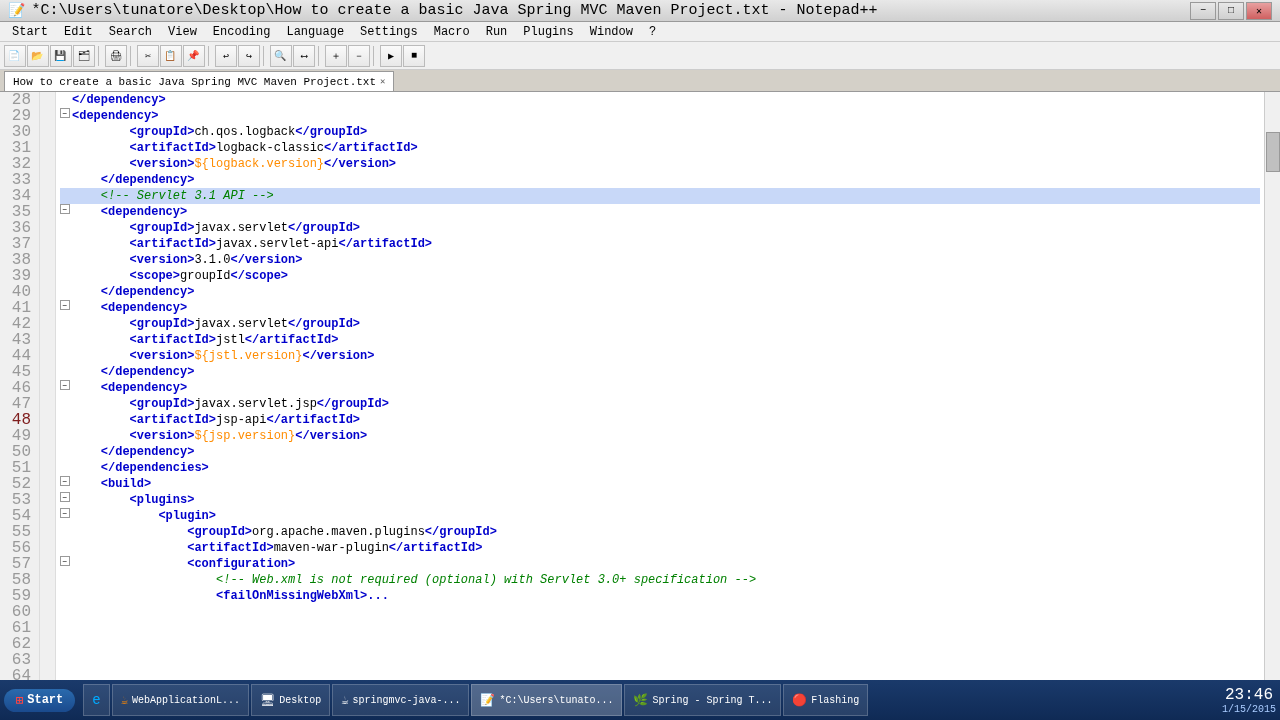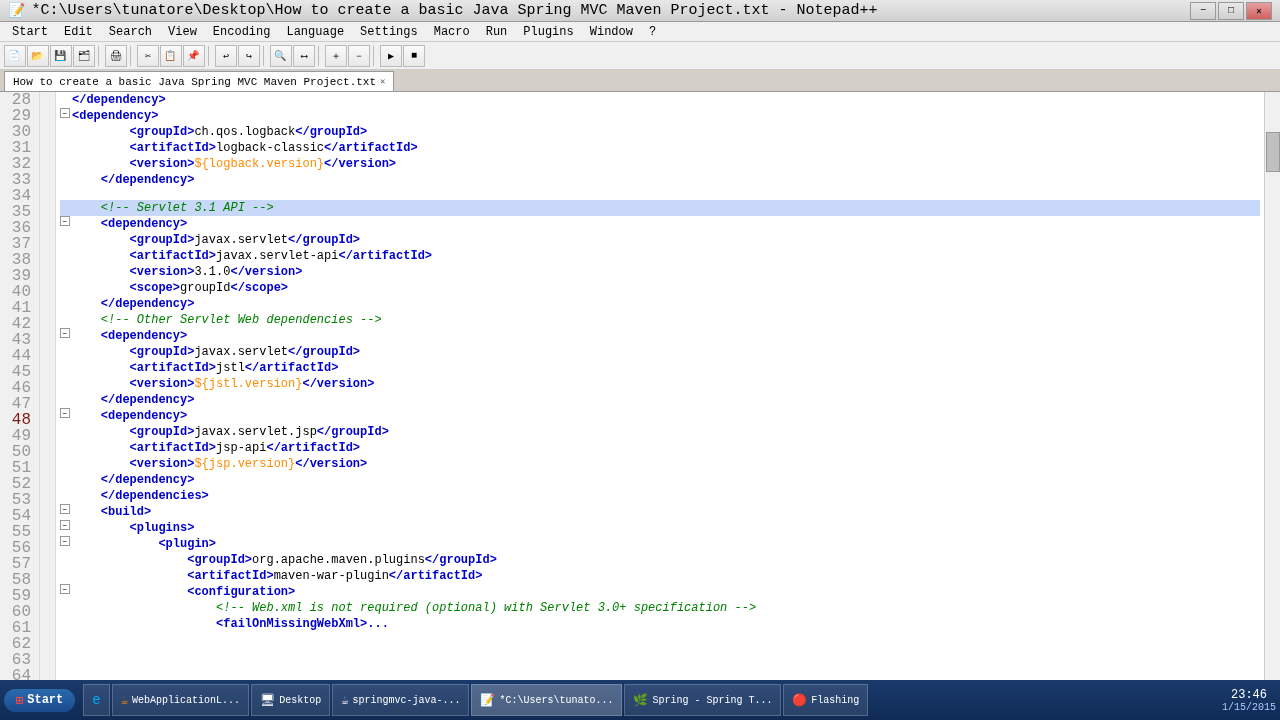--- a/index.html
+++ b/index.html
@@ -122,21 +122,21 @@
       line-height: 16px;
       background: white;
     }
     .code-line {
       display: flex;
       line-height: 16px;
       white-space: pre;
       font-family: 'Courier New', monospace;
       font-size: 12px;
     }
-    .code-line.selected { background: #c8d8f8; margin-top: 12px; }
+    .code-line.selected { background: #c8d8f8; }
 
     
     #vscrollbar {
       width: 16px;
       background: #f0f0f0;
       border-left: 1px solid #ccc;
     }
 
     
     #status-bar {
@@ -322,21 +322,21 @@
         <div class="code-line"><span style="display:inline-block;width:12px;"></span><span style="color:#0000cc;font-weight:bold;">    &lt;/dependency&gt;</span></div>
         <div class="code-line"><span style="display:inline-block;width:12px;"></span></div>
         <div class="code-line selected"><span style="display:inline-block;width:12px;"></span><span style="color:#008000;font-style:italic;">    &lt;!-- Servlet 3.1 API --&gt;</span></div>
         <div class="code-line"><span style="display:inline-block;width:10px;height:10px;border:1px solid #999;background:white;margin-right:2px;font-size:8px;vertical-align:middle;line-height:10px;text-align:center;">−</span><span style="color:#0000cc;font-weight:bold;">    &lt;dependency&gt;</span></div>
         <div class="code-line"><span style="display:inline-block;width:12px;"></span><span style="color:#000000;">        </span><span style="color:#0000cc;font-weight:bold;">&lt;groupId&gt;</span><span style="color:#000000;">javax.servlet</span><span style="color:#0000cc;font-weight:bold;">&lt;/groupId&gt;</span></div>
         <div class="code-line"><span style="display:inline-block;width:12px;"></span><span style="color:#000000;">        </span><span style="color:#0000cc;font-weight:bold;">&lt;artifactId&gt;</span><span style="color:#000000;">javax.servlet-api</span><span style="color:#0000cc;font-weight:bold;">&lt;/artifactId&gt;</span></div>
         <div class="code-line"><span style="display:inline-block;width:12px;"></span><span style="color:#000000;">        </span><span style="color:#0000cc;font-weight:bold;">&lt;version&gt;</span><span style="color:#000000;">3.1.0</span><span style="color:#0000cc;font-weight:bold;">&lt;/version&gt;</span></div>
         <div class="code-line"><span style="display:inline-block;width:12px;"></span><span style="color:#000000;">        </span><span style="color:#0000cc;font-weight:bold;">&lt;scope&gt;</span><span style="color:#000000;">groupId</span><span style="color:#0000cc;font-weight:bold;">&lt;/scope&gt;</span></div>
         <div class="code-line"><span style="display:inline-block;width:12px;"></span><span style="color:#0000cc;font-weight:bold;">    &lt;/dependency&gt;</span></div>
         <div class="code-line"><span style="display:inline-block;width:12px;"></span></div>
-        <div class="code-line"><span style="display:inline-block;width:12px;"></span><span style="color:#008000;font-style:italic;">    &lt;!-- Other Servlet Web dependencies --&gt;</span></div>
+        <div class="code-line"><span style="display:inline-block;width:12px;"></span></div>
         <div class="code-line"><span style="display:inline-block;width:10px;height:10px;border:1px solid #999;background:white;margin-right:2px;font-size:8px;vertical-align:middle;line-height:10px;text-align:center;">−</span><span style="color:#0000cc;font-weight:bold;">    &lt;dependency&gt;</span></div>
         <div class="code-line"><span style="display:inline-block;width:12px;"></span><span style="color:#000000;">        </span><span style="color:#0000cc;font-weight:bold;">&lt;groupId&gt;</span><span style="color:#000000;">javax.servlet</span><span style="color:#0000cc;font-weight:bold;">&lt;/groupId&gt;</span></div>
         <div class="code-line"><span style="display:inline-block;width:12px;"></span><span style="color:#000000;">        </span><span style="color:#0000cc;font-weight:bold;">&lt;artifactId&gt;</span><span style="color:#000000;">jstl</span><span style="color:#0000cc;font-weight:bold;">&lt;/artifactId&gt;</span></div>
         <div class="code-line"><span style="display:inline-block;width:12px;"></span><span style="color:#000000;">        </span><span style="color:#0000cc;font-weight:bold;">&lt;version&gt;</span><span style="color:#ff8c00;">${jstl.version}</span><span style="color:#0000cc;font-weight:bold;">&lt;/version&gt;</span></div>
         <div class="code-line"><span style="display:inline-block;width:12px;"></span><span style="color:#0000cc;font-weight:bold;">    &lt;/dependency&gt;</span></div>
         <div class="code-line"><span style="display:inline-block;width:12px;"></span></div>
         <div class="code-line"><span style="display:inline-block;width:10px;height:10px;border:1px solid #999;background:white;margin-right:2px;font-size:8px;vertical-align:middle;line-height:10px;text-align:center;">−</span><span style="color:#0000cc;font-weight:bold;">    &lt;dependency&gt;</span></div>
         <div class="code-line"><span style="display:inline-block;width:12px;"></span><span style="color:#000000;">        </span><span style="color:#0000cc;font-weight:bold;">&lt;groupId&gt;</span><span style="color:#000000;">javax.servlet.jsp</span><span style="color:#0000cc;font-weight:bold;">&lt;/groupId&gt;</span></div>
         <div class="code-line"><span style="display:inline-block;width:12px;"></span><span style="color:#000000;">        </span><span style="color:#0000cc;font-weight:bold;">&lt;artifactId&gt;</span><span style="color:#000000;">jsp-api</span><span style="color:#0000cc;font-weight:bold;">&lt;/artifactId&gt;</span></div>
         <div class="code-line"><span style="display:inline-block;width:12px;"></span><span style="color:#000000;">        </span><span style="color:#0000cc;font-weight:bold;">&lt;version&gt;</span><span style="color:#ff8c00;">${jsp.version}</span><span style="color:#0000cc;font-weight:bold;">&lt;/version&gt;</span></div>
@@ -399,17 +399,17 @@
   <div class="taskbar-item">
     <span style="color:#88cc44;font-size:12px;">🌿</span>
     <span style="font-size:10px;color:white;">Spring - Spring T...</span>
   </div>
   <div class="taskbar-item">
     <span style="font-size:12px;">🔴</span>
     <span style="font-size:10px;color:white;">Flashing</span>
   </div>
   <div class="taskbar-right">
     <div style="display:flex;flex-direction:column;align-items:center;cursor:pointer;">
-      <span style="font-size:12px;color:white;">23:46</span>
+      <span style="font-size:16px;color:white;">23:46</span>
       <span style="font-size:10px;color:#aaccff;">1/15/2015</span>
     </div>
   </div>
 </div>
 
 </body></html>

